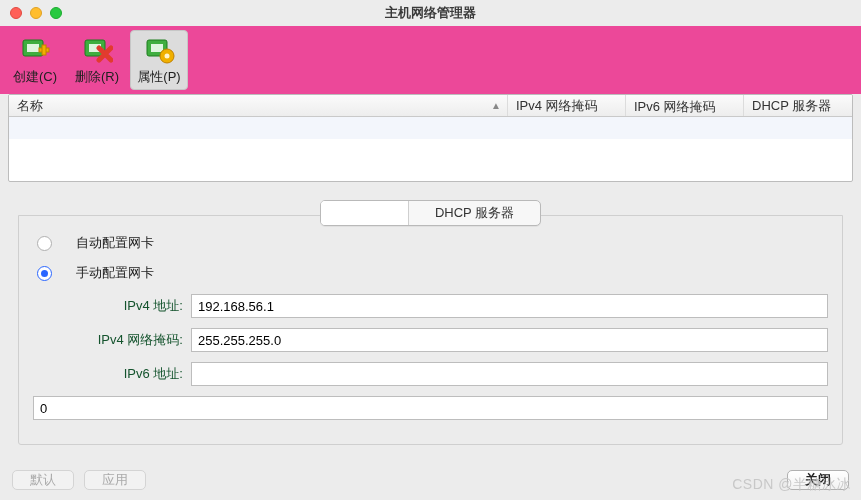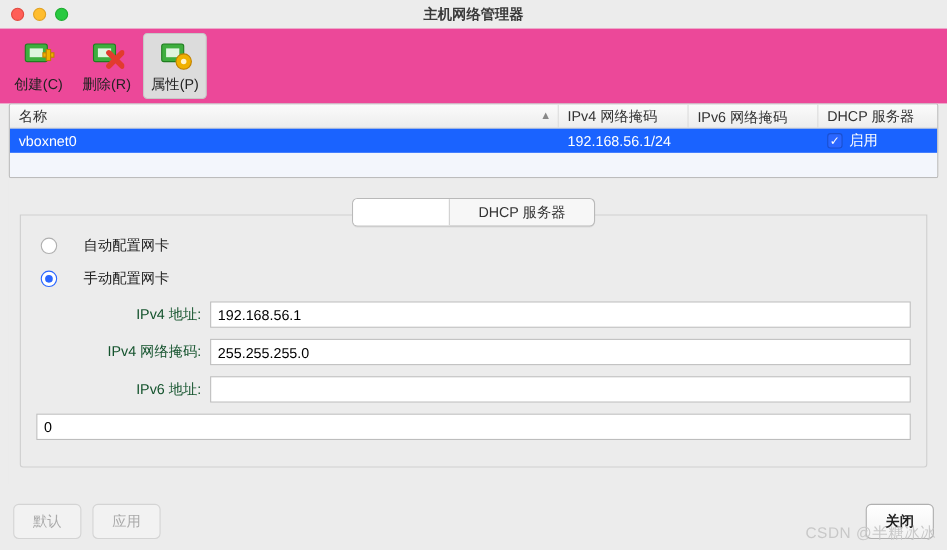--- a/index.html
+++ b/index.html
@@ -15,21 +15,21 @@
   .title   { position: absolute; left: 0; right: 0; text-align: center; font-weight: 600; font-size: 13px; color: #3a3a3a; }
 
   
   .toolbar { display: flex; padding: 4px 6px 4px 6px; gap: 4px; background: #ec4899; }
   .tb-btn { display: flex; flex-direction: column; align-items: center; justify-content: center; width: 58px; height: 60px; border-radius: 4px; font-size: 12px; color: #222; }
   .tb-btn.active { background: #dcdcdc; border: 1px solid #c6c6c6; }
   .tb-btn svg { width: 32px; height: 32px; }
   .tb-btn span { margin-top: 2px; }
 
   
-  .list-wrap { margin: 0 8px; background: #fff; border: 1px solid #bcbcbc; border-radius: 2px; height: 68px; overflow: hidden; }
+  .list-wrap { margin: 0 8px; background: #fff; border: 1px solid #bcbcbc; border-radius: 2px; height: 88px; overflow: hidden; }
   .list-head { display: flex; background: linear-gradient(#fbfbfb,#ededed); border-bottom: 1px solid #c9c9c9; height: 22px; align-items: center; color: #333; }
   .col { padding: 0 8px; border-right: 1px solid #dcdcdc; height: 100%; display: flex; align-items: center; white-space: nowrap; }
   .c-name { flex: 1; position: relative; }
   .c-v4   { width: 118px; }
   .c-v6   { width: 118px; align-items: flex-end; }
   .c-dhcp { width: 108px; border-right: none; }
   .sort-ind { position: absolute; right: 6px; color: #888; font-size: 10px; }
   .list-row { display: flex; height: 22px; align-items: center; color: #fff; background: #1a63ff; }
   .list-row .col { border-right: none; }
   .list-alt { background: #f3f6fc; height: 22px; }
@@ -52,21 +52,21 @@
   .radio { width: 15px; height: 15px; border-radius: 50%; border: 1px solid #b0b0b0; background: #fff; display: inline-flex; align-items: center; justify-content: center; }
   .radio.checked { border-color: #2a66ff; }
   .radio.checked::after { content: ""; width: 7px; height: 7px; border-radius: 50%; background: #2a66ff; }
   .field-row { display: flex; align-items: center; margin-bottom: 10px; }
   .field-lbl { width: 158px; text-align: right; padding-right: 8px; color: #14532d; }
   .field-inp { flex: 1; height: 24px; border: 1px solid #bdbdbd; background: #fff; padding: 0 6px; font-size: 13px; border-radius: 0; }
 
   
   .footer { position: absolute; bottom: 10px; left: 12px; right: 12px; display: flex; justify-content: space-between; }
   .footer-left { display: flex; gap: 10px; }
-  .btn { min-width: 62px; height: 32px; border: 1px solid #c0c0c0; border-radius: 5px; background: linear-gradient(#fdfdfd,#efefef); display: inline-flex; align-items: center; justify-content: center; padding: 0 14px; color: #222; }
+  .btn { min-width: 62px; height: 20px; border: 1px solid #c0c0c0; border-radius: 5px; background: linear-gradient(#fdfdfd,#efefef); display: inline-flex; align-items: center; justify-content: center; padding: 0 14px; color: #222; }
   .btn.primary { font-weight: 600; border-color: #b0b0b0; background: linear-gradient(#ffffff,#f2f2f2); }
   .btn.muted { color: #aaa; border-color: #d4d4d4; background: #f2f2f2; }
 
   .watermark { position: absolute; bottom: 6px; right: 10px; color: #c8c8c8; font-size: 14px; letter-spacing: 0.5px; }
 </style>
 </head>
 <body>
 
 <div class="titlebar">
   <div class="traffic">
@@ -115,29 +115,20 @@
     <div class="col c-v4">
         <span>IPv4 网络掩码</span>
       </div>
     <div class="col c-v6">
         <span>IPv6 网络掩码</span>
       </div>
     <div class="col c-dhcp">
         <span>DHCP 服务器</span>
       </div>
   </div>
-  <div class="list-row">
-    <div class="col c-name">vboxnet0</div>
-    <div class="col c-v4">192.168.56.1/24</div>
-    <div class="col c-v6"></div>
-    <div class="col c-dhcp">
-      <span class="chk">✓</span>
-      <span>启用</span>
-    </div>
-  </div>
   <div class="list-alt"></div>
   <div class="list-blank"></div>
 </div>
 
 <div class="panel">
   <div class="tabs tab-cut">
     <div class="tab-group">
       <div class="tab active" style="width:88px">
           <span></span>
         </div>

